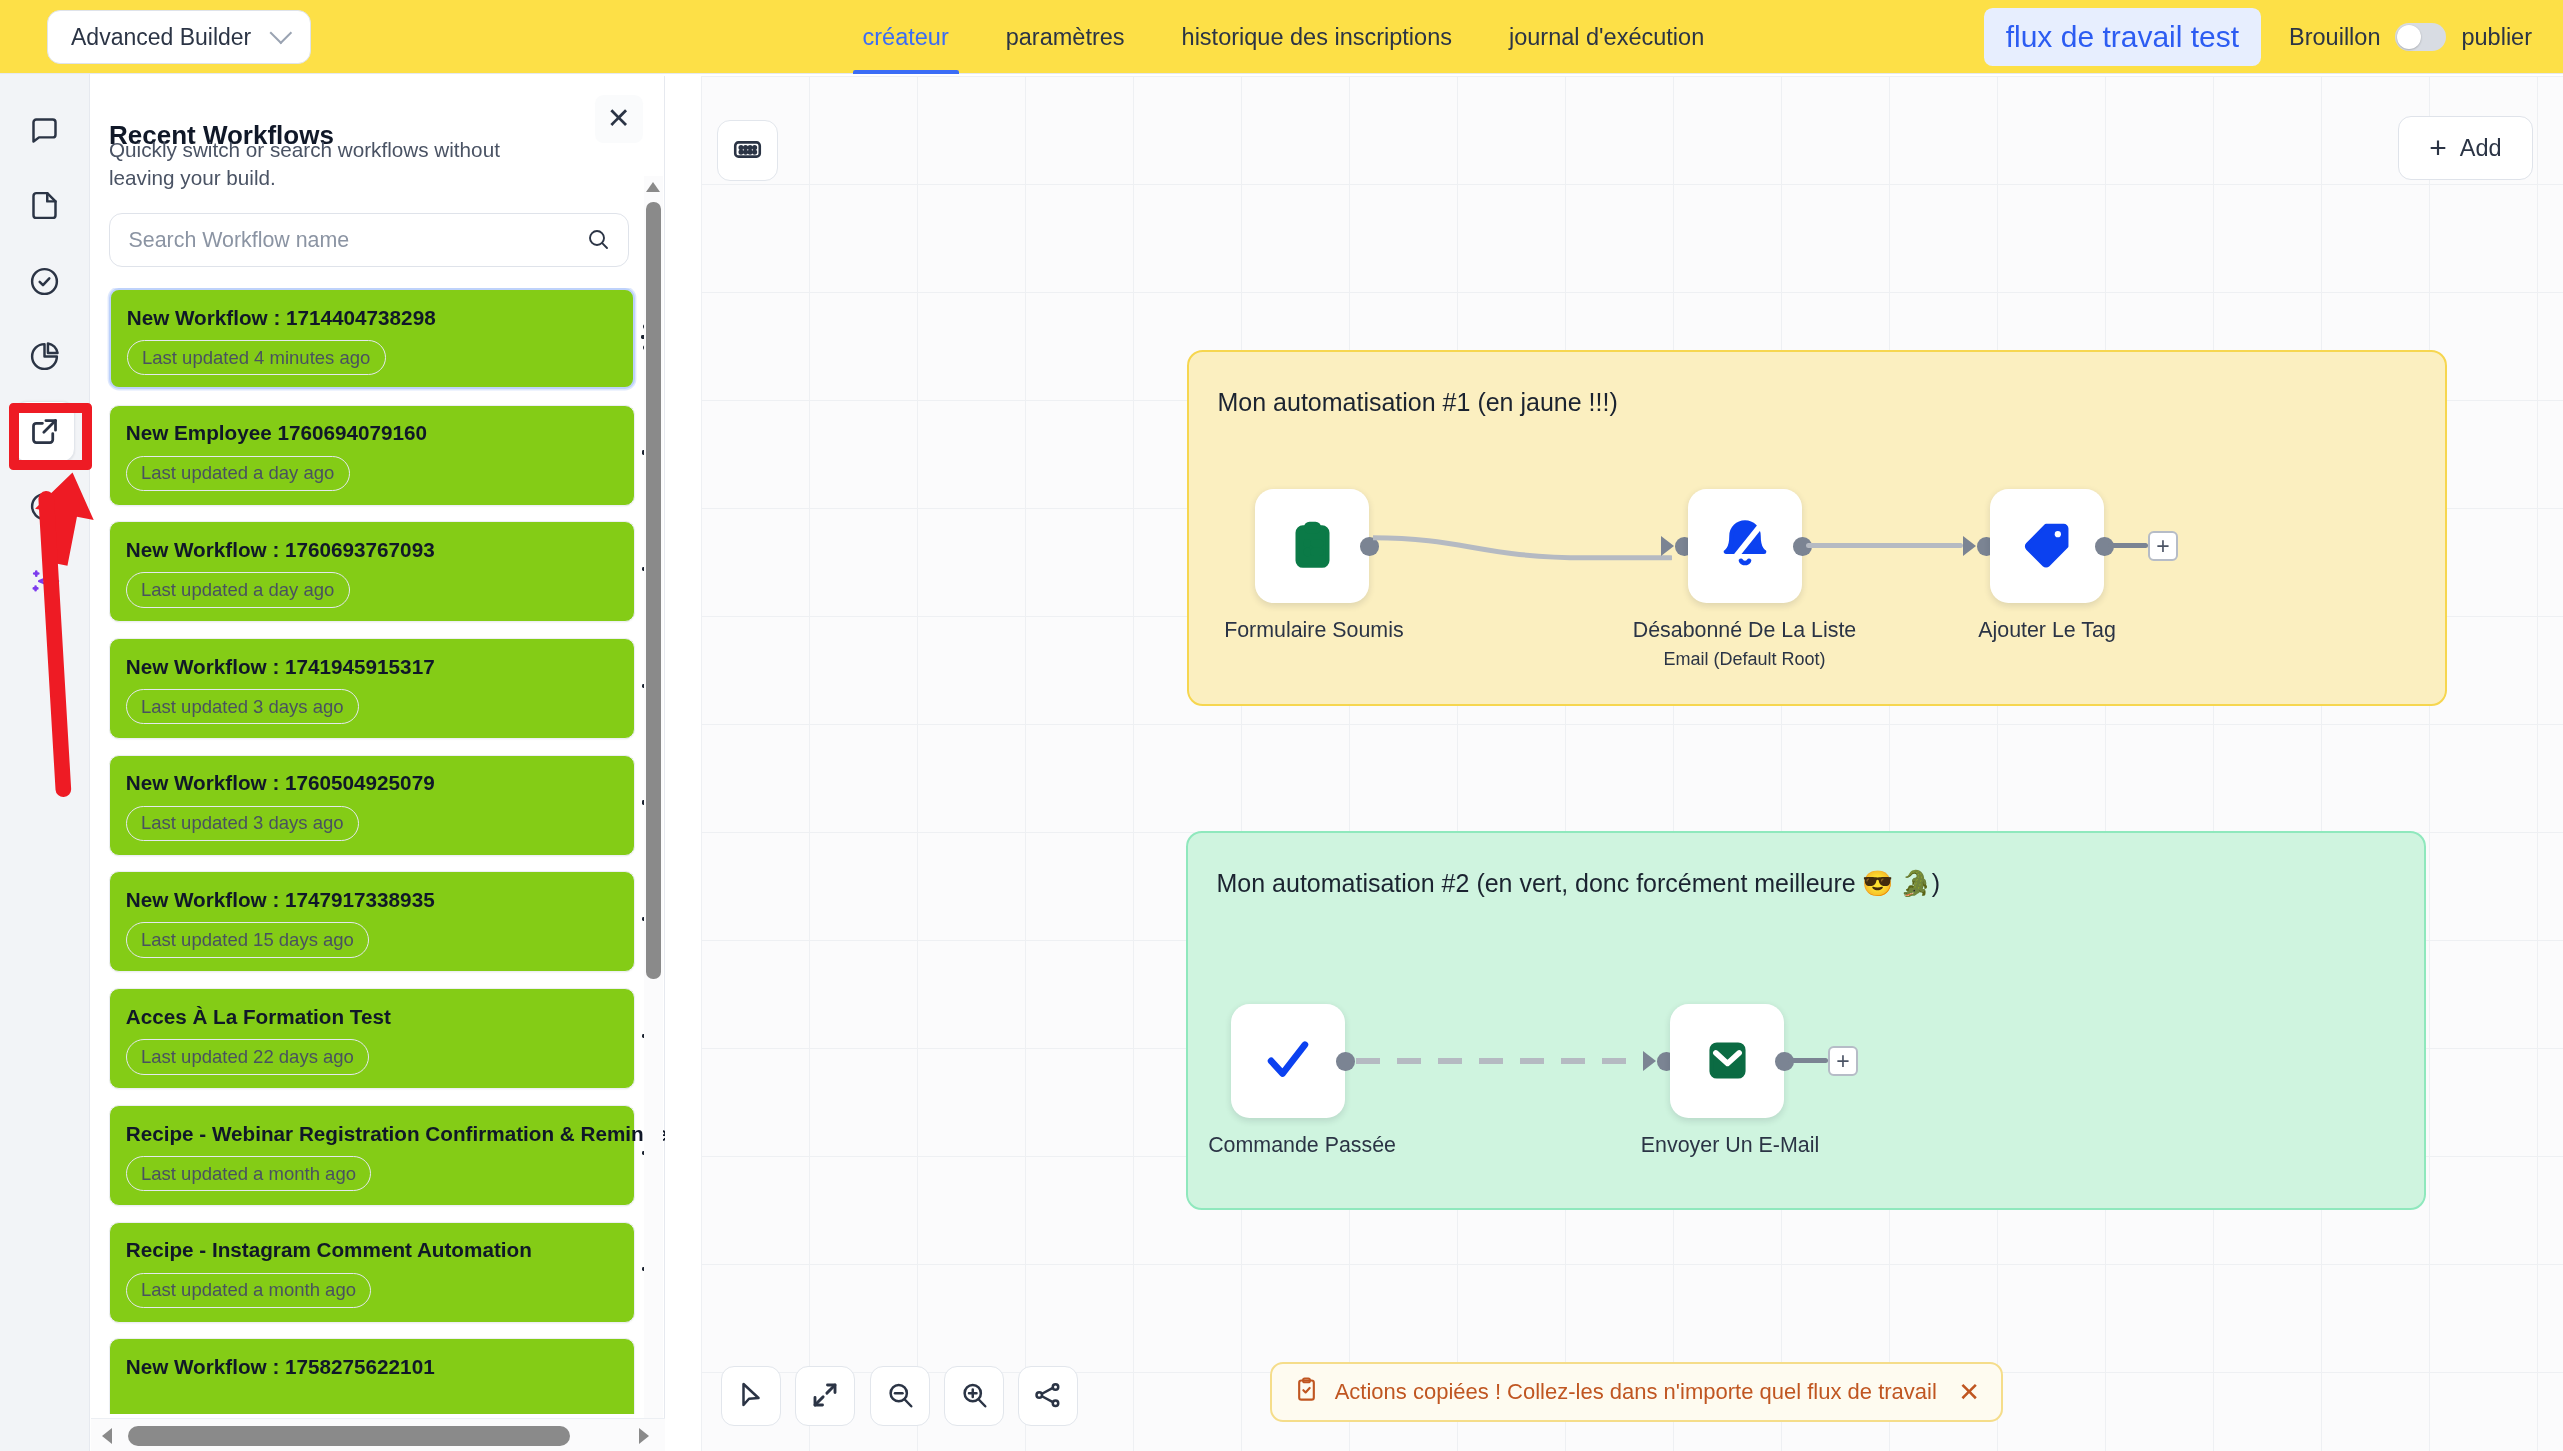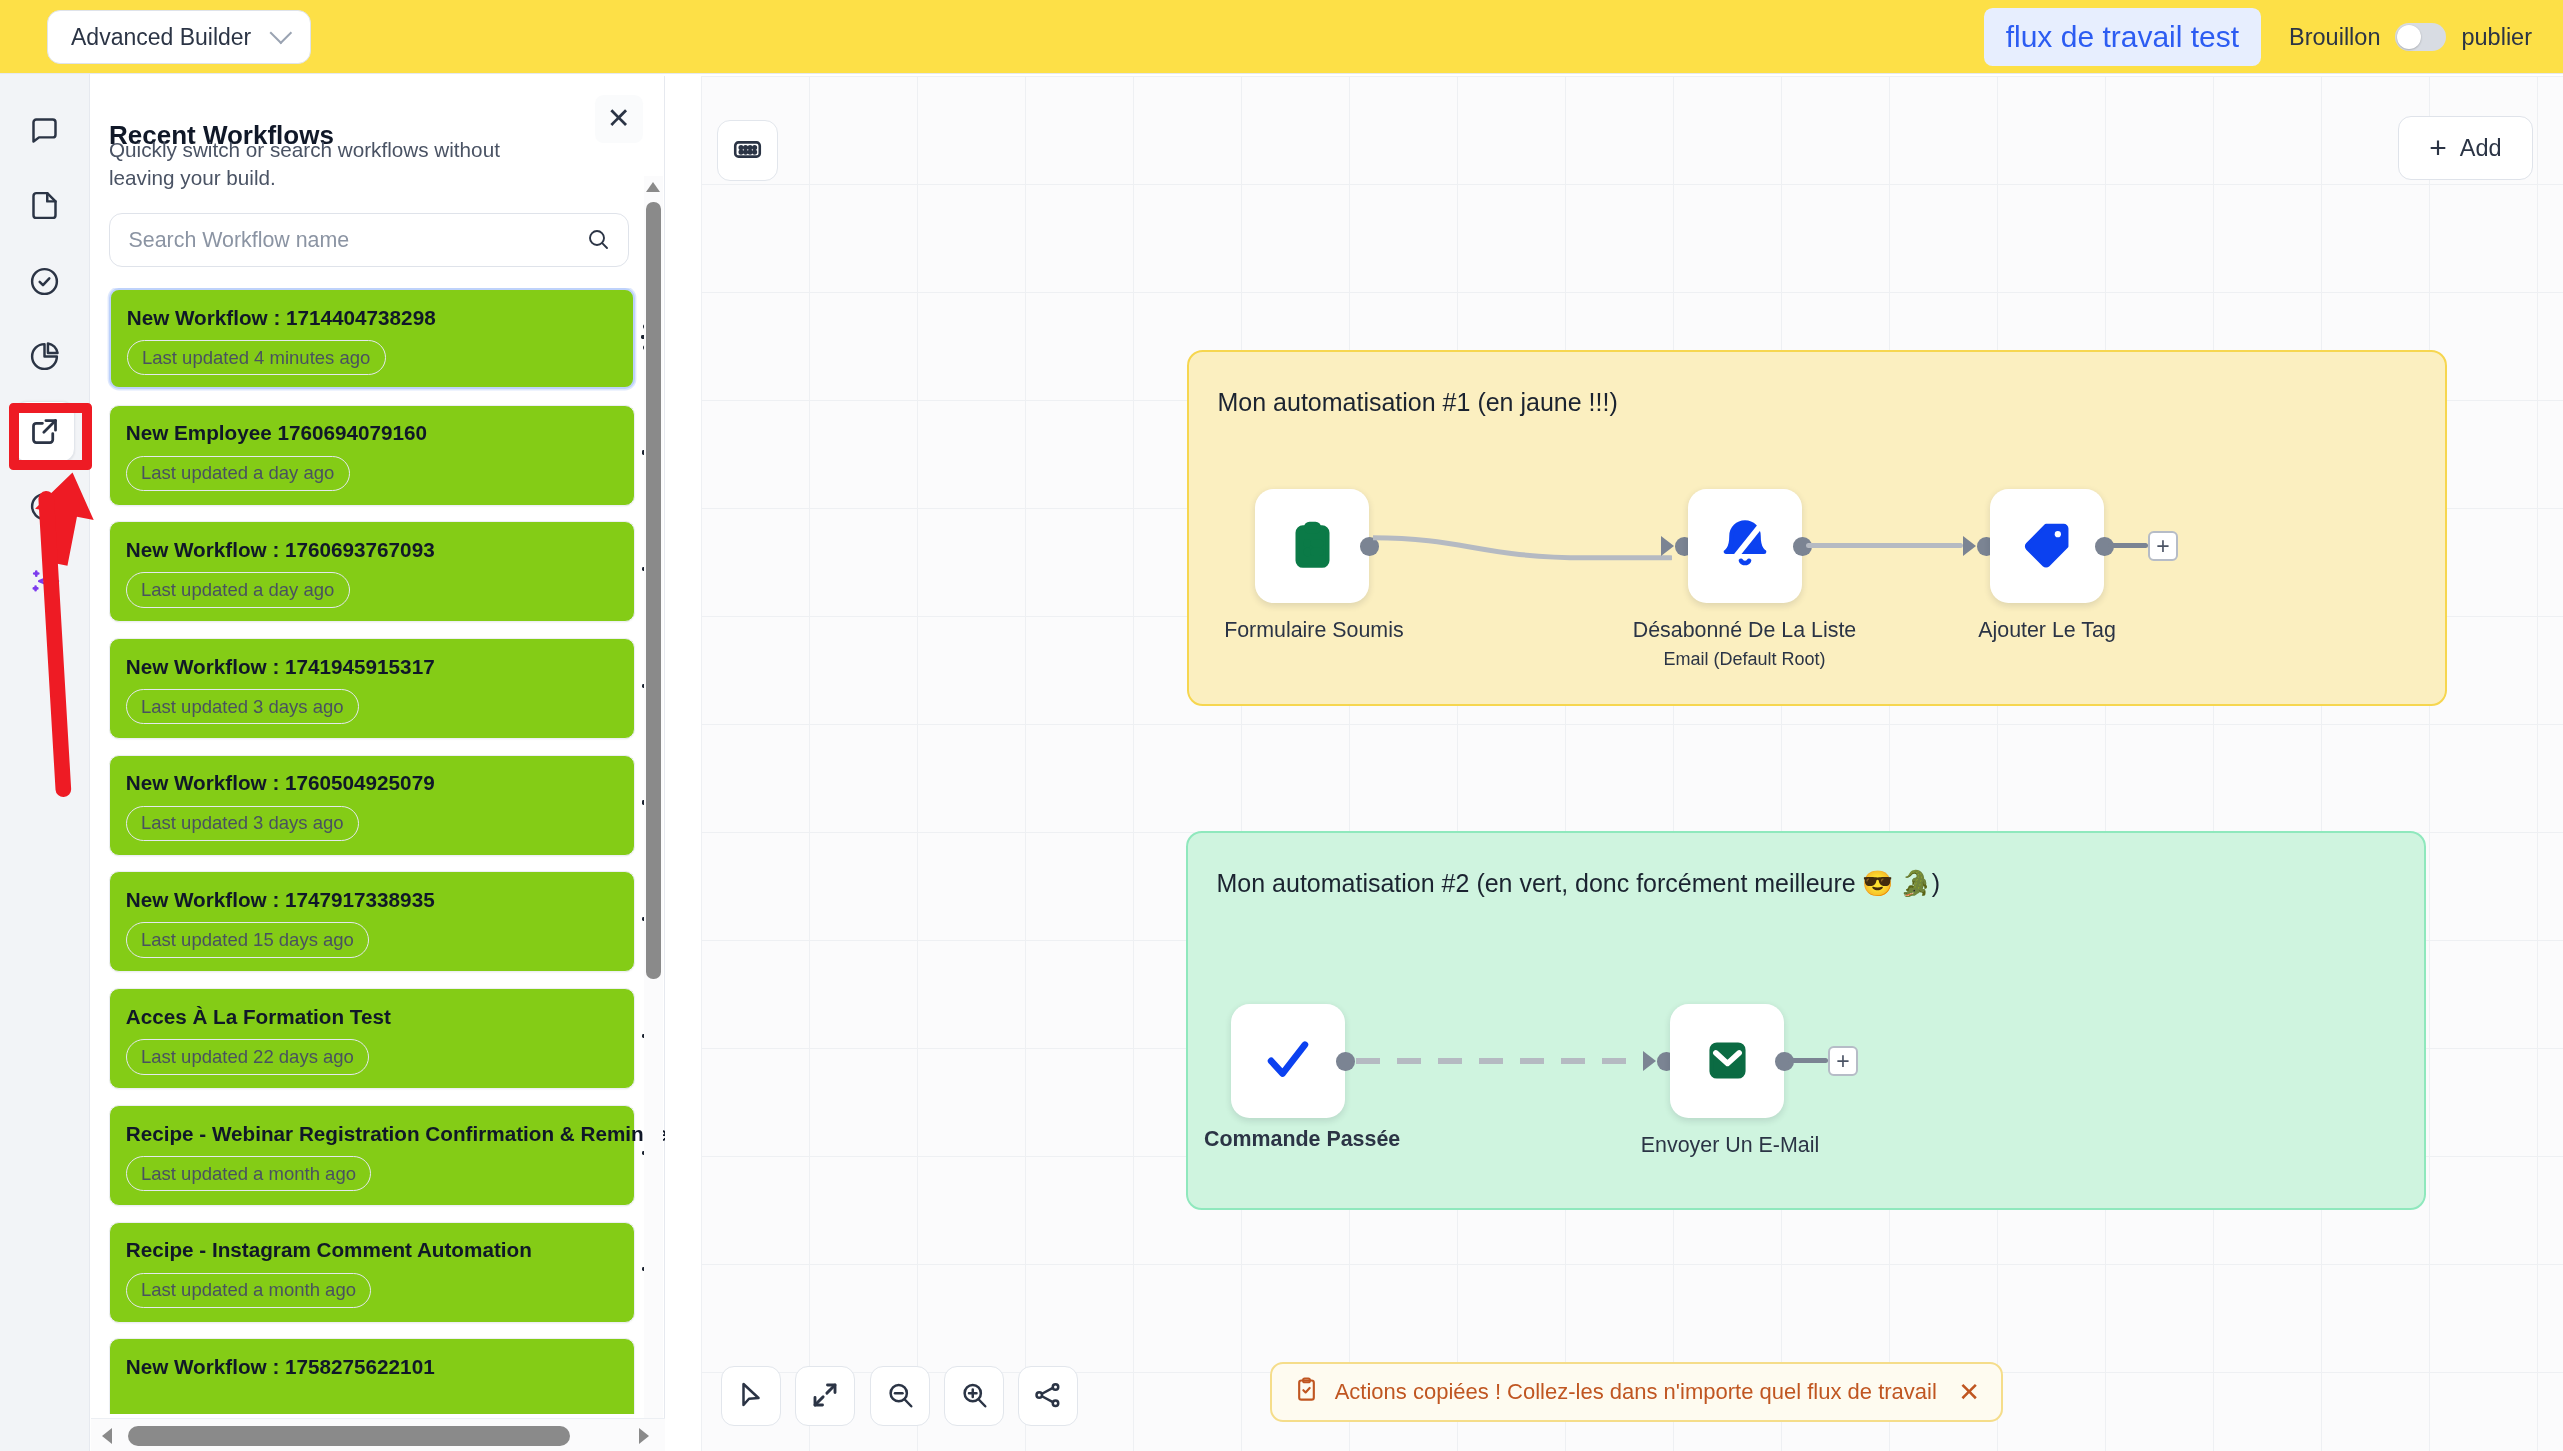--- a/index.html
+++ b/index.html
@@ -320,20 +320,26 @@
 </style>
 </head>
 <body>
 
 <div class="topbar">
   <div class="builder-select">
     <span>Advanced Builder</span>
     <span class="chev"></span>
   </div>
 
+  <div class="navtabs">
+    <div class="navtab active">créateur</div>
+    <div class="navtab">paramètres</div>
+    <div class="navtab">historique des inscriptions</div>
+    <div class="navtab">journal d'exécution</div>
+  </div>
 
   <div class="topright">
     <div class="pill-test">flux de travail test</div>
     <div class="draft-label">Brouillon</div>
     <div class="toggle"></div>
     <div class="publish-label">publier</div>
   </div>
 </div>
 
 <div class="rail">
@@ -594,21 +600,21 @@
     <div class="sect-title">Mon automatisation #2 (en vert, donc forcément meilleure 😎 🐊)</div>
 
     <div class="node" style="left:43px; top:171px;">
       <span>
         <svg width="54" height="54" viewBox="0 0 24 24" fill="none" stroke="#0b41f0" stroke-width="3" stroke-linecap="round" stroke-linejoin="round">
           <path d="M4.5 12.4 L9.6 18 L19.5 5.2"></path>
         </svg>
       </span>
     </div>
     <div class="port" style="left:148px; top:219px;"></div>
-    <div class="node-label" style="left:7.1px; top:293px; width:214px;font-weight:bold;">Commande Passée</div>
+    <div class="node-label" style="left:7.1px; top:299px; width:214px;">Commande Passée</div>
 
     <div class="edge-dash" style="left:168px; top:225px; width:286px;"></div>
 
     <div class="arrow-in" style="left:455px; top:218px;"></div>
     <div class="port" style="left:469px; top:219px;"></div>
     <div class="node" style="left:482px; top:171px;">
       <span>
         <svg width="51" height="51" viewBox="0 0 24 24" fill="#0b6b43" stroke="#0b6b43" stroke-width="2" stroke-linejoin="round">
           <rect x="4.5" y="4.5" width="15" height="15" rx="2.5"></rect>
           <path d="M6.5 8.4 L12 13.4 L17.5 8.4" fill="none" stroke="#fff" stroke-width="2.6" stroke-linecap="round"></path>

